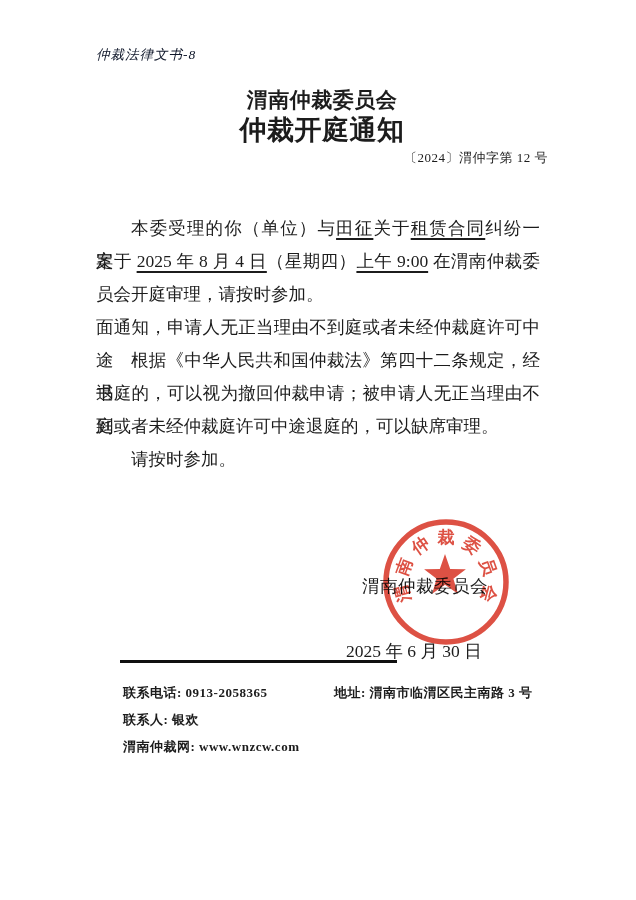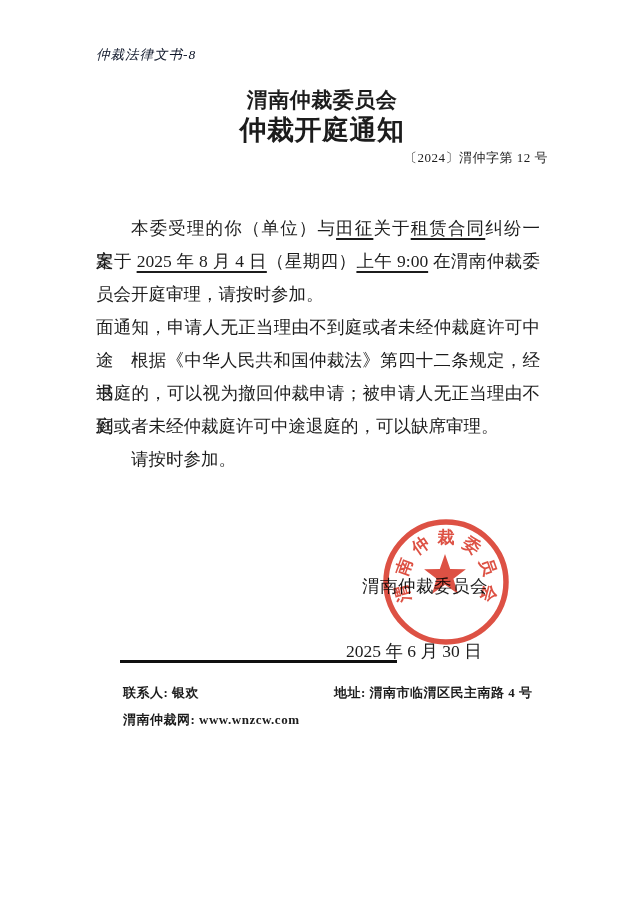--- a/index.html
+++ b/index.html
@@ -109,29 +109,33 @@
           </g>
       </g>
     </svg>
   </div>
 
   <div class="footer-rule"></div>
 
   <div class="footer">
     <div class="f-left">
       <div class="f-row">
+        <span>联系电话:</span>
+        <span>0913-2058365</span>
+      </div>
+      <div class="f-row">
         <span>联系人:</span>
         <span class="f-u">银欢</span>
       </div>
       <div class="f-row">
         <span>渭南仲裁网:</span>
         <span>www.wnzcw.com</span>
       </div>
     </div>
     <div class="f-right">
       <div class="f-row">
         <span>地址:</span>
-        <span>渭南市临渭区民主南路 4 号</span>
+        <span>渭南市临渭区民主南路 3 号</span>
       </div>
     </div>
   </div>
 
 </div>
 
 </body></html>

